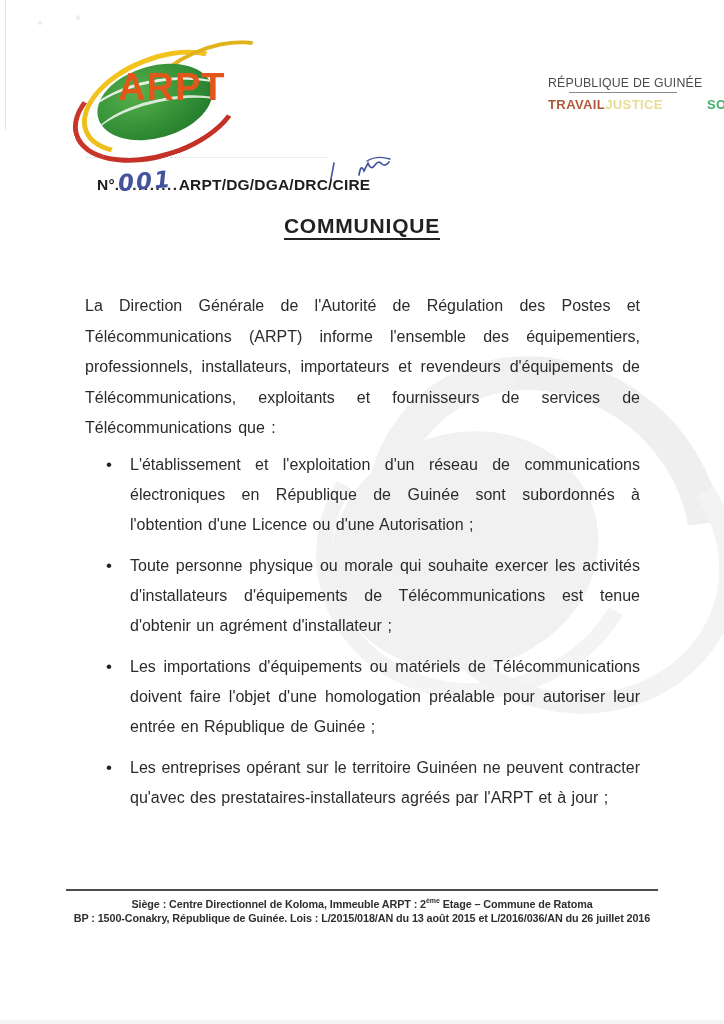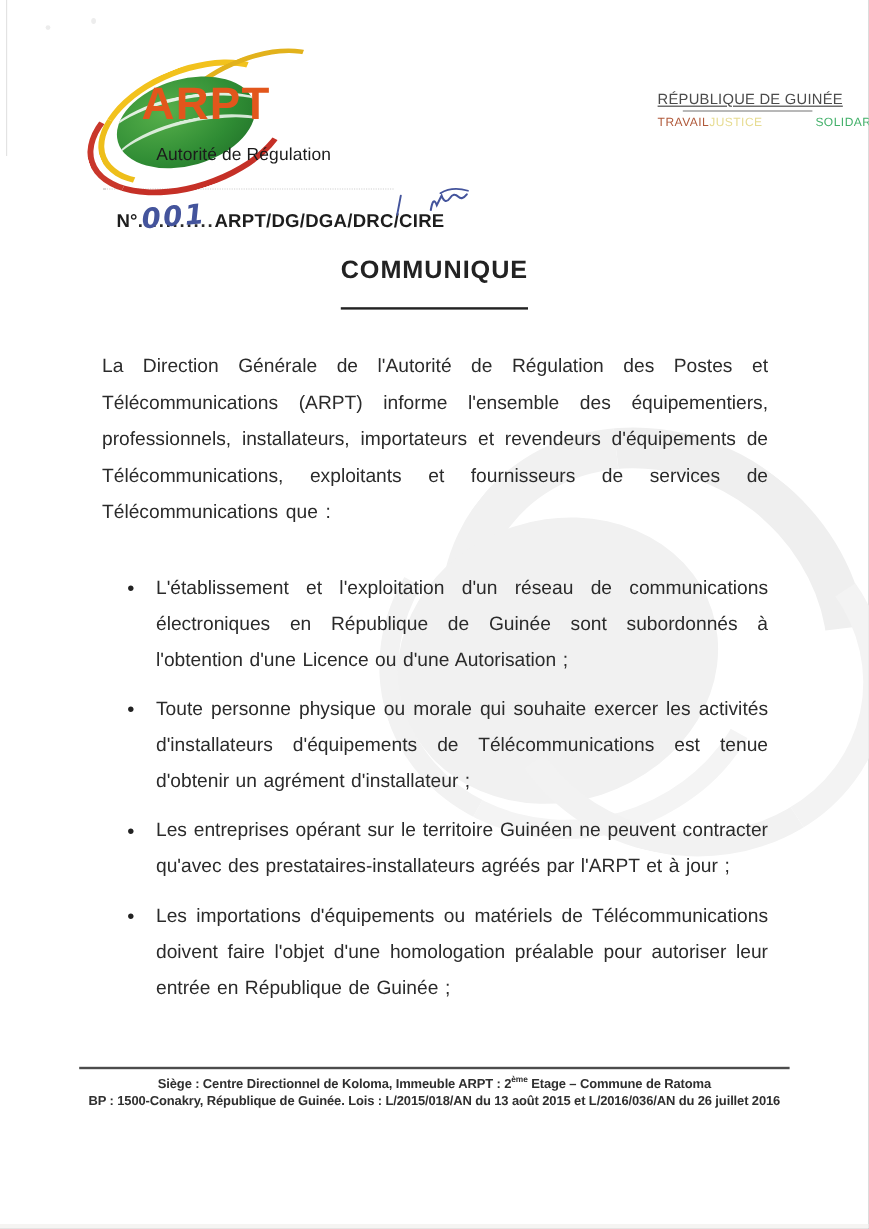--- a/index.html
+++ b/index.html
@@ -48,45 +48,45 @@
            transform:rotate(-18deg); }
   .arc-red2 { position:absolute; left:52px; top:-8px; width:150px; height:80px; border-radius:50%;
            border:4px solid transparent; border-top-color:#e2b21c; transform:rotate(-24deg); }
   .arpt-word { position:absolute; left:36px; top:2px; font-size:38px; line-height:58px; font-weight:bold;
            color:#e2561c; letter-spacing:1px; }
   .logo-tagline { position:absolute; left:6px; top:64px; width:230px; text-align:center;
            font-size:14.5px; line-height:18px; color:#1b1b1b; letter-spacing:.1px; }
 
   
   .republic { position:absolute; left:548px; top:76px; width:150px; text-align:center; z-index:2; }
-  .republic-title { font-size:12.3px; color:#4b4b4b; letter-spacing:.2px; white-space:nowrap;text-decoration:underline; }
+  .republic-title { font-size:12.3px; color:#4b4b4b; letter-spacing:.2px; white-space:nowrap; }
   .republic-underline { display:block; width:72%; height:1px; background:#8a8a8a; margin:2px auto 4px; }
-  .motto { display:flex; justify-content:space-between; font-size:10px; font-weight:normal; letter-spacing:.4px; }
+  .motto { display:flex; justify-content:space-between; font-size:13px; font-weight:bold; letter-spacing:.4px; }
   .motto-travail { color:#b0593a; }
   .motto-justice { color:#e7dc92; }
   .motto-solidarite { color:#43b06a;padding-left:44px; }
 
   
   .ref-line { position:absolute; left:85px; top:176px; z-index:2; font-size:15.5px; font-weight:bold;
               color:#1d1d1d; letter-spacing:.2px;margin-left:12px; }
   .ref-dots { letter-spacing:1.5px; color:#2a2a2a; }
   .hand-number { position:absolute; left:21px; top:-8px; font-family:"DejaVu Sans", sans-serif;
               font-style:italic; font-weight:bold; font-size:23px; color:#44549c;
               transform:rotate(-5deg); letter-spacing:2px; }
   .hand-marks { position:absolute; left:198px; top:-21px; width:140px; height:26px; }
 
   
   .doc-title { position:absolute; left:0; width:724px; top:214px; text-align:center; z-index:2; }
   .doc-title span { display:inline-block; font-size:21px; font-weight:bold; color:#222;
-              letter-spacing:.8px; border-bottom:2.5px solid #222; padding-bottom:18px; }
+              letter-spacing:.8px; border-bottom:2.5px solid #222; padding-bottom:0; }
 
   
   .body-content { position:absolute; left:85px; top:251px; width:555px; z-index:1; }
   .intro { font-size:16px; line-height:30.5px; text-align:justify; word-spacing:2px; color:#2b2b2b;margin-top:40px; }
-  .bullet-list { list-style:none; margin-top:32px; padding-left:45px; }
+  .bullet-list { list-style:none; margin-top:6px; padding-left:45px; }
   .bullet-list li { position:relative; font-size:16px; line-height:30px; text-align:justify;
               word-spacing:1px; color:#2b2b2b; margin-bottom:11px; }
   .bullet-list li::before { content:'\2022'; position:absolute; left:-24px; top:0; font-size:17px; color:#222; }
 
   
   .footer { position:absolute; left:0; top:889px; width:724px; text-align:center; z-index:2; }
   .footer-rule { width:592px; margin:0 auto 3px; border-top:2px solid #4c4c4c; }
   .footer-line { font-size:10.8px; font-weight:bold; color:#2f2f2f; line-height:14.5px; letter-spacing:-.1px; }
   .footer-line sup { font-size:7px; vertical-align:super; }
 </style>
@@ -110,21 +110,20 @@
 
   <div class="logo">
     <div class="logo-mark">
       <div class="arc-red"></div>
       <div class="arc-yellow"></div>
       <div class="arc-red2"></div>
       <div class="globe"></div>
       <div class="arpt-word">ARPT</div>
     </div>
     <div class="logo-tagline">
-      <div>Autorité de Régulation</div>
     </div>
   </div>
 
   <div class="republic">
     <div class="republic-title">RÉPUBLIQUE DE GUINÉE</div>
     <span class="republic-underline"></span>
     <div class="motto">
       <span class="motto-travail">TRAVAIL</span>
       <span class="motto-justice">JUSTICE</span>
       <span class="motto-solidarite">SOLIDARITE</span>
@@ -143,22 +142,22 @@
 
   <div class="doc-title">
     <span>COMMUNIQUE</span>
   </div>
 
   <div class="body-content">
     <p class="intro">La Direction Générale de l'Autorité de Régulation des Postes et Télécommunications (ARPT) informe l'ensemble des équipementiers, professionnels, installateurs, importateurs et revendeurs d'équipements de Télécommunications, exploitants et fournisseurs de services de Télécommunications que :</p>
     <ul class="bullet-list">
       <li>L'établissement et l'exploitation d'un réseau de communications électroniques en République de Guinée sont subordonnés à l'obtention d'une Licence ou d'une Autorisation ;</li>
       <li>Toute personne physique ou morale qui souhaite exercer les activités d'installateurs d'équipements de Télécommunications est tenue d'obtenir un agrément d'installateur ;</li>
+      <li>Les importations d'équipements ou matériels de Télécommunications doivent faire l'objet d'une homologation préalable pour autoriser leur entrée en République de Guinée ;</li>
       <li>Les entreprises opérant sur le territoire Guinéen ne peuvent contracter qu'avec des prestataires-installateurs agréés par l'ARPT et à jour ;</li>
-      <li>Les importations d'équipements ou matériels de Télécommunications doivent faire l'objet d'une homologation préalable pour autoriser leur entrée en République de Guinée ;</li>
     </ul>
   </div>
 
   <div class="footer">
     <div class="footer-rule"></div>
     <div class="footer-line"><span>Siège : Centre Directionnel de Koloma,  Immeuble ARPT : 2</span><sup>ème</sup><span> Etage – Commune de Ratoma</span></div>
     <div class="footer-line">BP : 1500-Conakry,  République de Guinée. Lois : L/2015/018/AN du 13 août 2015 et L/2016/036/AN du 26 juillet 2016</div>
   </div>
 
 </div>

